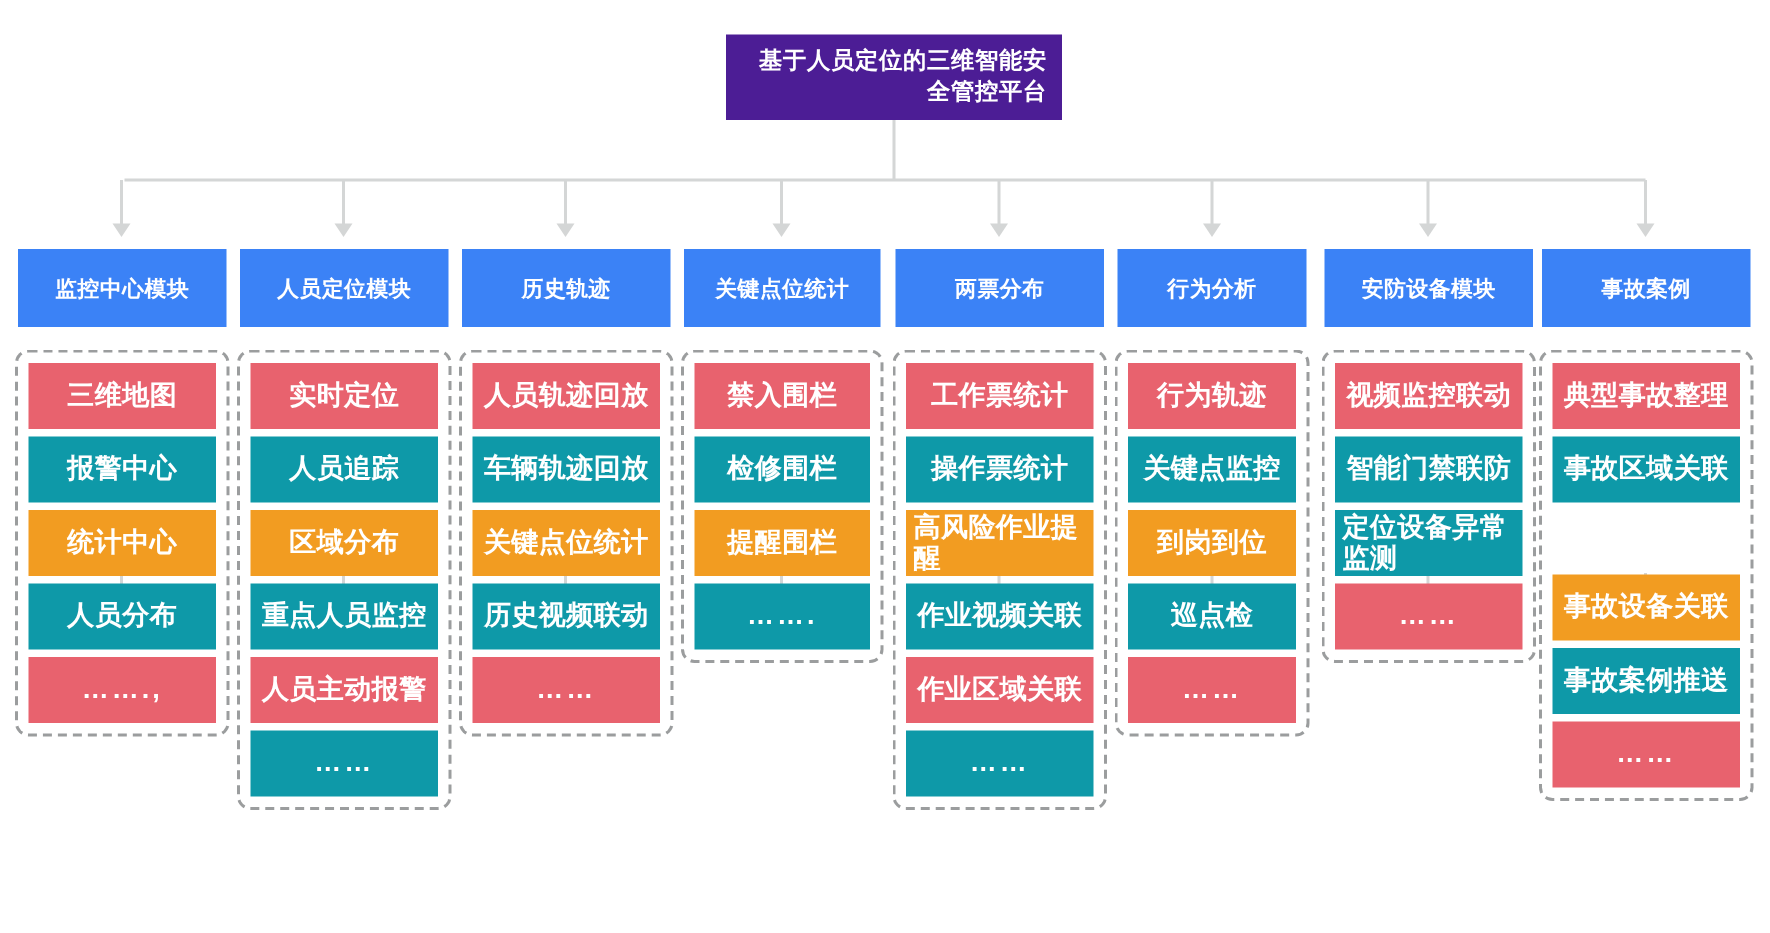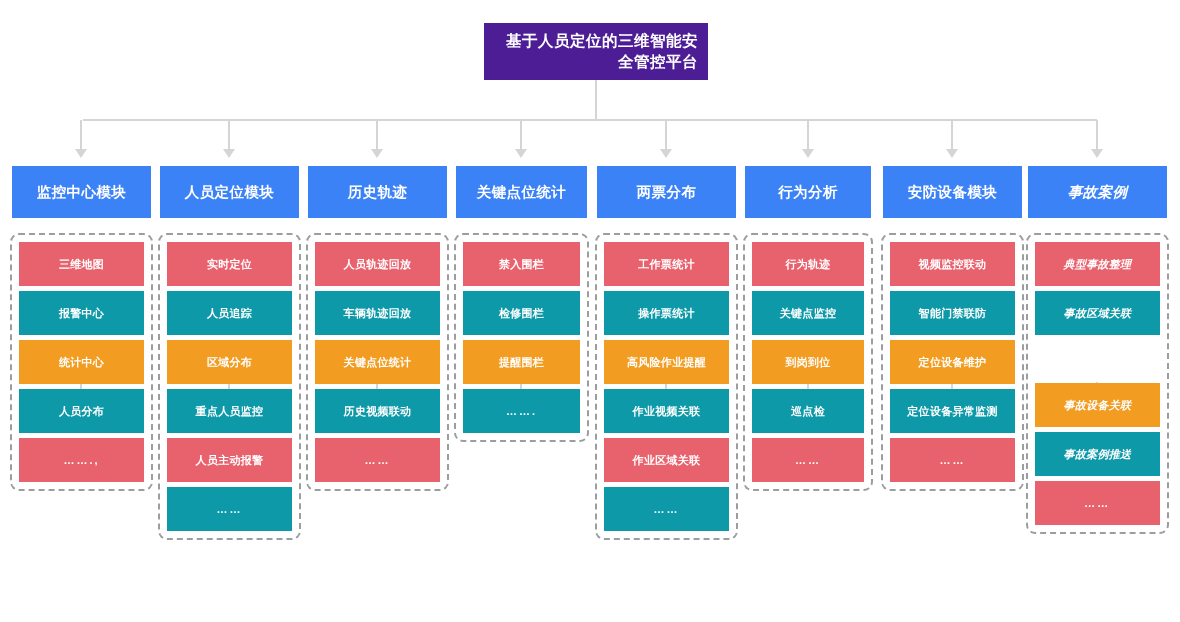--- a/index.html
+++ b/index.html
@@ -54,23 +54,23 @@
   .group{
     position:absolute;top:67px;left:0;
     border:2.5px dashed #9b9d9e;
     border-radius:9px;
     box-sizing:border-box;
     padding:7px 7px 7px 7px;
     background:transparent;
   }
   .item{
     color:#ffffff;
-    font-size:11px;font-weight:bold;
+    font-size:18px;font-weight:bold;
     display:flex;align-items:center;justify-content:center;
-    text-align:right;
+    text-align:left;
     box-sizing:border-box;
     padding:0 5px;
     margin-bottom:5px;
     line-height:1.18;
     letter-spacing:.3px;
   }
   .item:last-child{margin-bottom:0;}
   .item.red{background:#E8626E;}
   .item.teal{background:#0E99A8;}
   .item.orange{background:#F29C21;}
@@ -171,26 +171,25 @@
           <div class="item teal" style="height: 44px;">巡点检</div>
           <div class="item red dots" style="height: 44px;">……</div>
         </div>
       </div>
       <div class="col" style="left: 883px; width: 139px;">
         <div class="col-head" style="width: 139px;">安防设备模块</div>
         <div class="conn-mid" style="left: 68.25px;"></div>
         <div class="group" style="left: -2px; width: 143px;">
           <div class="item red" style="height: 44px;">视频监控联动</div>
           <div class="item teal" style="height: 44px;">智能门禁联防</div>
-          <div class="item orange" style="height: 44px;">定位设备维护</div>
           <div class="item teal" style="height: 44px;">定位设备异常监测</div>
           <div class="item red dots" style="height: 44px;">……</div>
         </div>
       </div>
-      <div class="col" style="left: 1028px; width: 135px; font-style: italic;">
+      <div class="col" style="left: 1028px; width: 135px;">
         <div class="col-head" style="width: 139px;">事故案例</div>
         <div class="conn-mid" style="left: 68.25px;"></div>
         <div class="group" style="left: -2px; width: 143px;">
           <div class="item red" style="height: 44px;">典型事故整理</div>
           <div class="item teal" style="height: 44px;">事故区域关联</div>
           <div class="item orange" style="height: 44px; margin-top: 48px;">事故设备关联</div>
           <div class="item teal" style="height: 44px;">事故案例推送</div>
           <div class="item red dots" style="height: 44px;">……</div>
         </div>
       </div>

